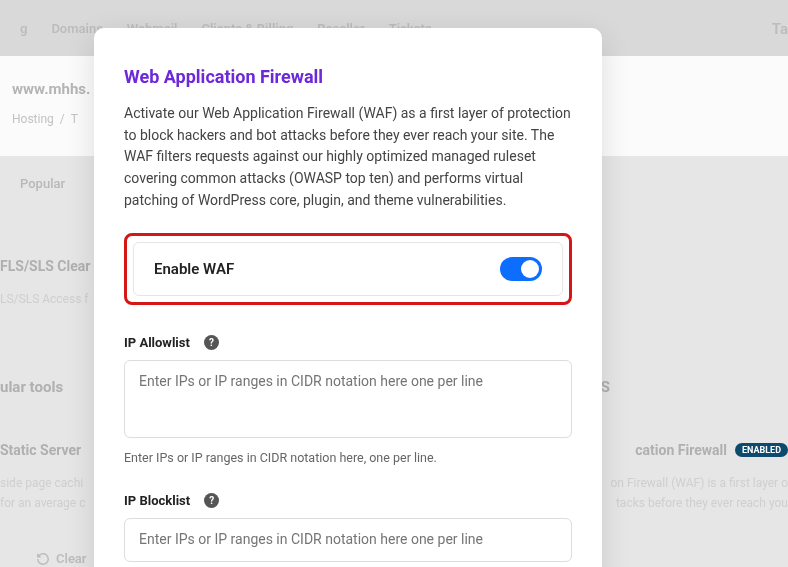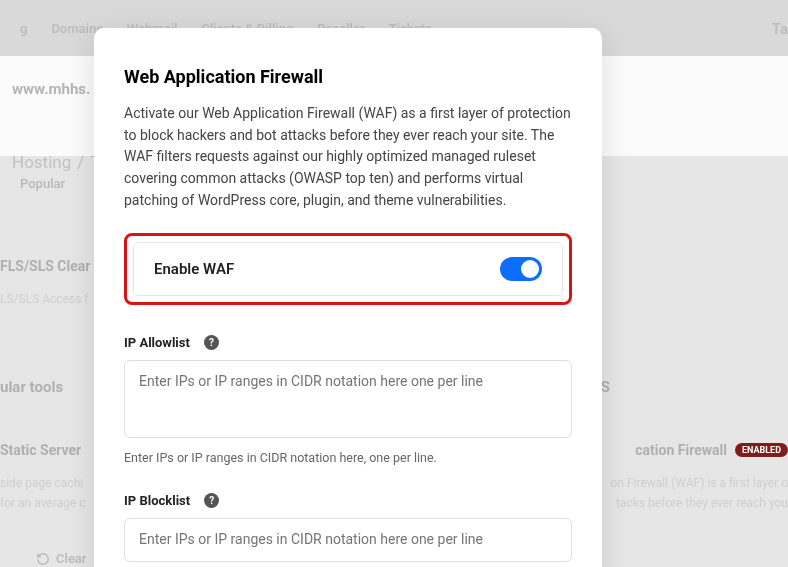--- a/index.html
+++ b/index.html
@@ -36,22 +36,22 @@
       position: absolute;
       top: 80px; left: 12px;
       font-weight: 700;
       color: #b5b5b5;
       font-size: 15px;
     }
     .bg-breadcrumb {
       position: absolute;
       top: 112px; left: 12px;
       color: #c2c2c2;
-      font-size: 17px;
-      display:flex; gap:6px;margin-top:40px;
+      font-size: 12px;
+      display:flex; gap:6px;
     }
     .bg-tab {
       position: absolute;
       top: 176px; left: 20px;
       color: #b8b8b8;
       font-size: 13px;
       font-weight:500;
     }
     .bg-section1 {
       position: absolute;
@@ -102,21 +102,21 @@
     }
     .bg-right-title {
       position:absolute;
       top:442px; right:0;
       color:#b0b0b0;
       font-weight:700;
       font-size:14px;
       display:flex;align-items:center;gap:8px;text-align:center;
     }
     .bg-right-badge {
-      background:#7f1d1d;
+      background:#0c4a6e;
       color:#fff;
       font-size:9px;
       font-weight:700;
       padding:2px 7px;
       border-radius:9px;
     }
     .bg-right-sub1 {
       position:absolute;
       top:476px; right:0;
       color:#cfcfcf;
@@ -153,21 +153,21 @@
       height: 560px;
       background: #fff;
       border-radius: 10px;
       box-shadow: 0 8px 30px rgba(0,0,0,0.12);
       padding: 38px 30px 20px 30px;
       overflow: hidden;
     }
     .modal h2 {
       font-size: 18px;
       font-weight: 700;
-      color: #000000;
+      color: #6d28d9;
       margin-bottom: 16px;
     }
     .modal .desc {
       font-size: 14px;
       line-height: 1.55;
       color: #444;
       margin-bottom: 22px;
     }
     .waf-box {
       border: 3px solid #d41616;

